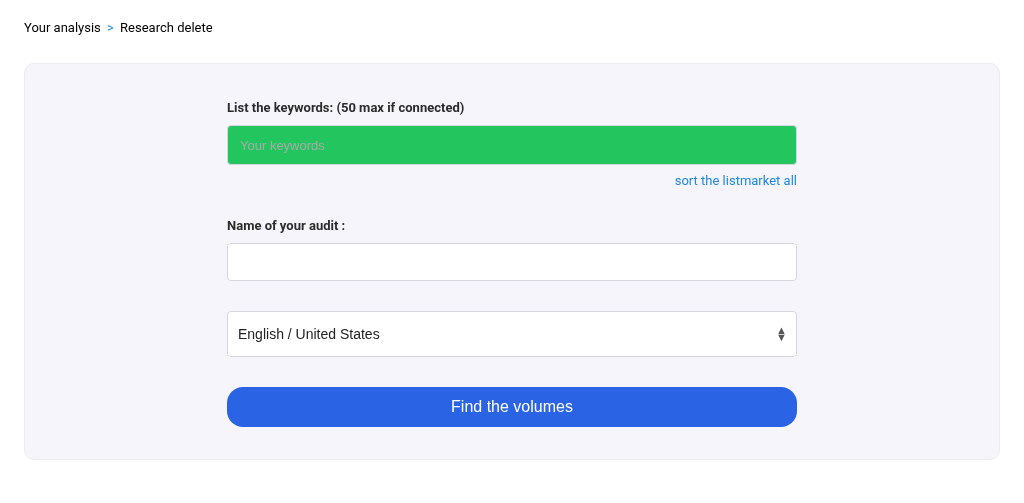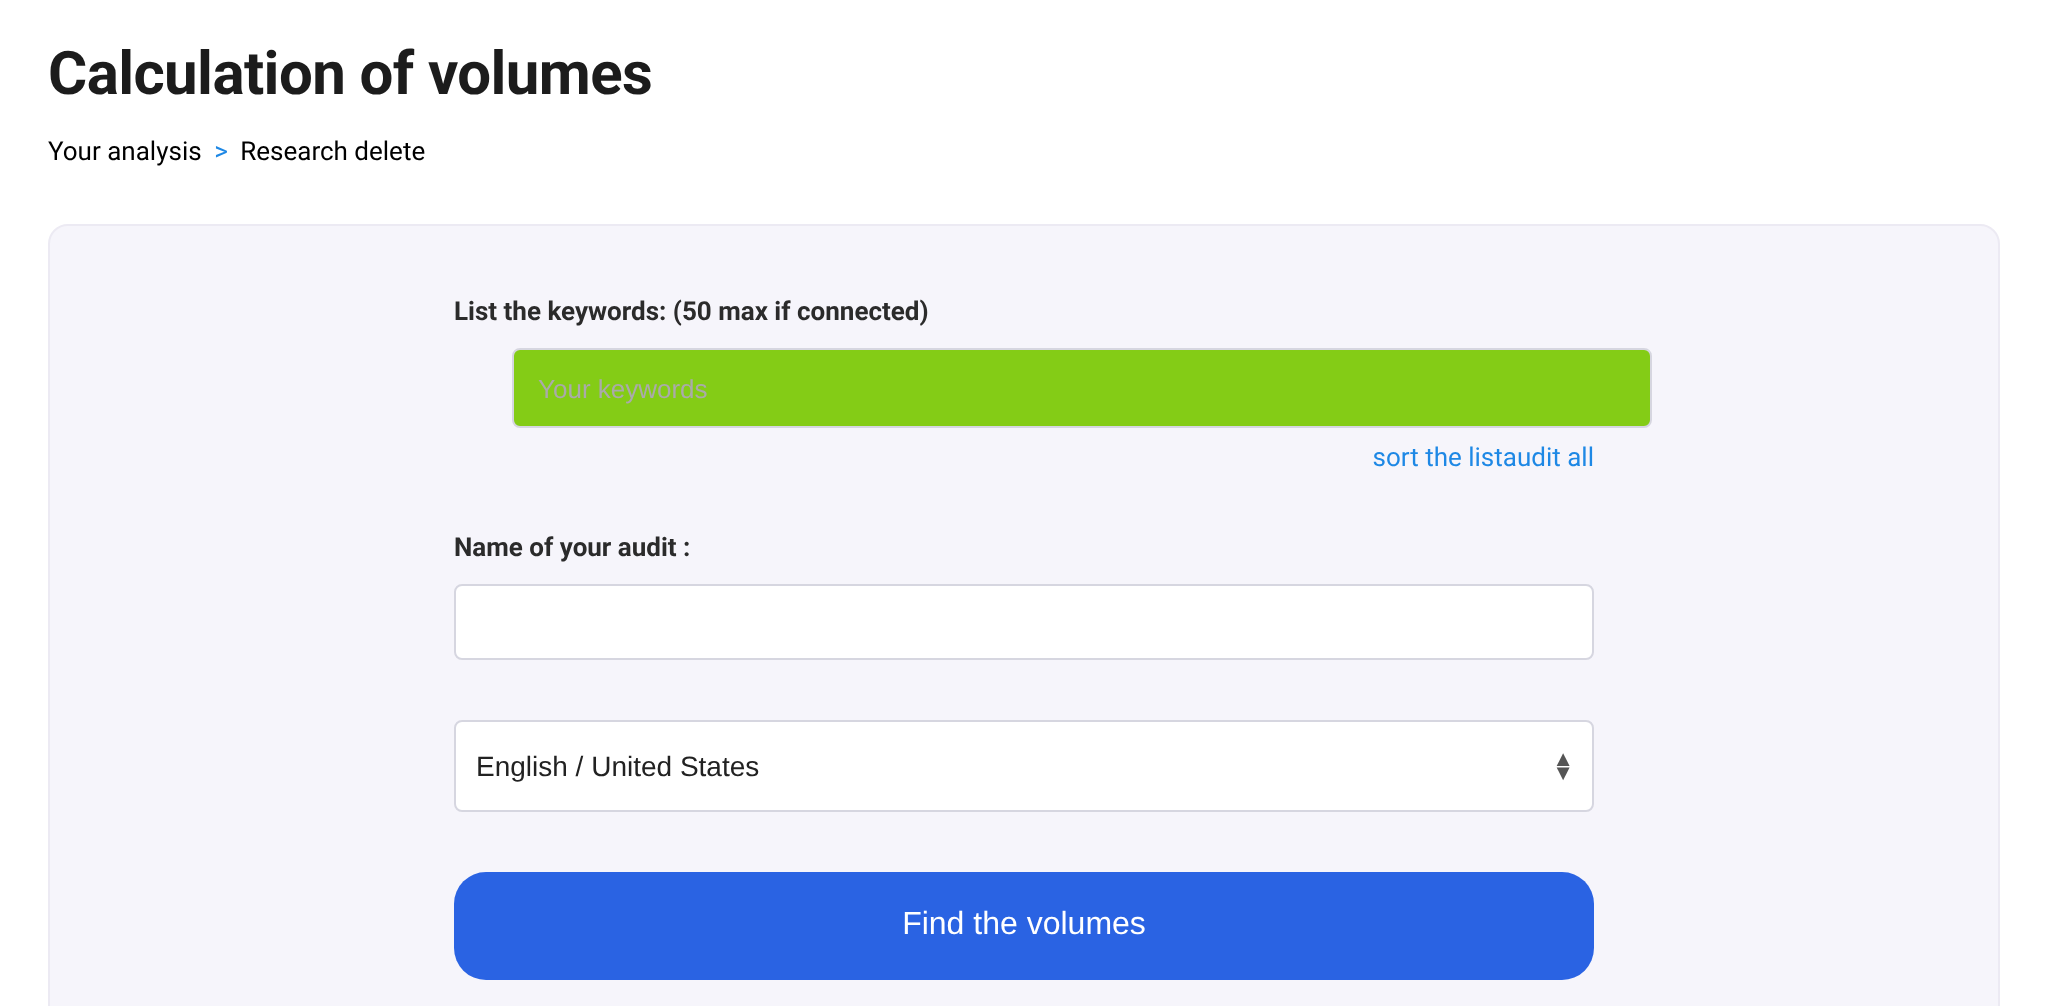--- a/index.html
+++ b/index.html
@@ -52,22 +52,21 @@
     display: block;
   }
   .keywords-input {
     width: 100%;
     height: 40px;
     border: 1px solid #d6d6e0;
     border-radius: 4px;
     padding: 10px 12px;
     font-size: 13px;
     color: #555;
-    background: #84cc16;
-    margin-left: 29px;
+    background: #22c55e;
   }
   .keywords-input::placeholder { color: #aaa; }
   .link-row {
     display: flex;
     justify-content: flex-end;
     margin-top: 8px;
     font-size: 13px;
   }
   .link-row a {
     color: #1e88e5;
@@ -111,51 +110,50 @@
     right: 10px;
     top: 50%;
     transform: translateY(-50%);
     font-size: 11px;
     color: #555;
     pointer-events: none;
     line-height: 7px;
   }
   .submit-btn {
     width: 100%;
-    height: 54px;
+    height: 40px;
     margin-top: 30px;
     background: #2a63e3;
     color: #fff;
     border: none;
     border-radius: 16px;
     font-size: 16px;
     cursor: pointer;
   }
 </style>
 </head>
 <body>
 
 <div class="page">
-  <h1 class="page-title">Calculation of volumes</h1>
 
   <div class="breadcrumb">
     <a href="#">Your analysis</a>
     <span class="sep">&gt;</span>
     <a href="#">Research delete</a>
   </div>
 
   <div class="panel">
     <div class="panel-inner">
 
       <label class="field-label">List the keywords: (50 max if connected)</label>
       <input type="text" class="keywords-input" placeholder="Your keywords" style="">
 
       <div class="link-row">
         <a>sort the list</a>
-        <a>audit all</a>
+        <a>market all</a>
       </div>
 
       <div class="two-col">
         <div class="col">
           <label class="field-label">Name of your audit :</label>
           <input type="text" class="text-input" value="" style="">
         </div>
         <div class="col">
           <div class="select-wrap">
             <select class="select-input">

